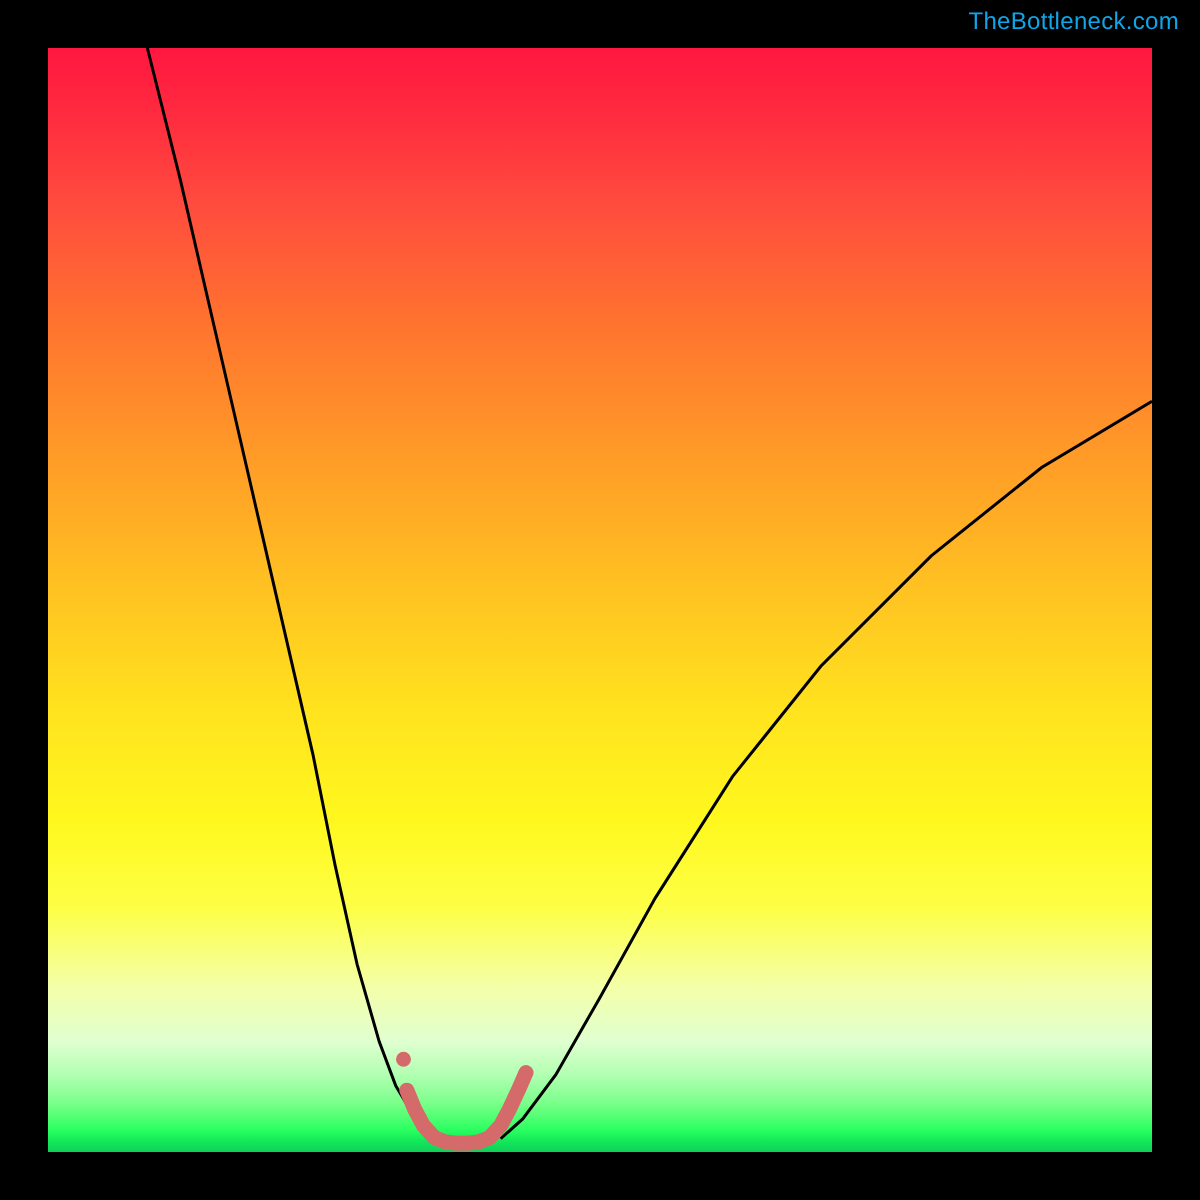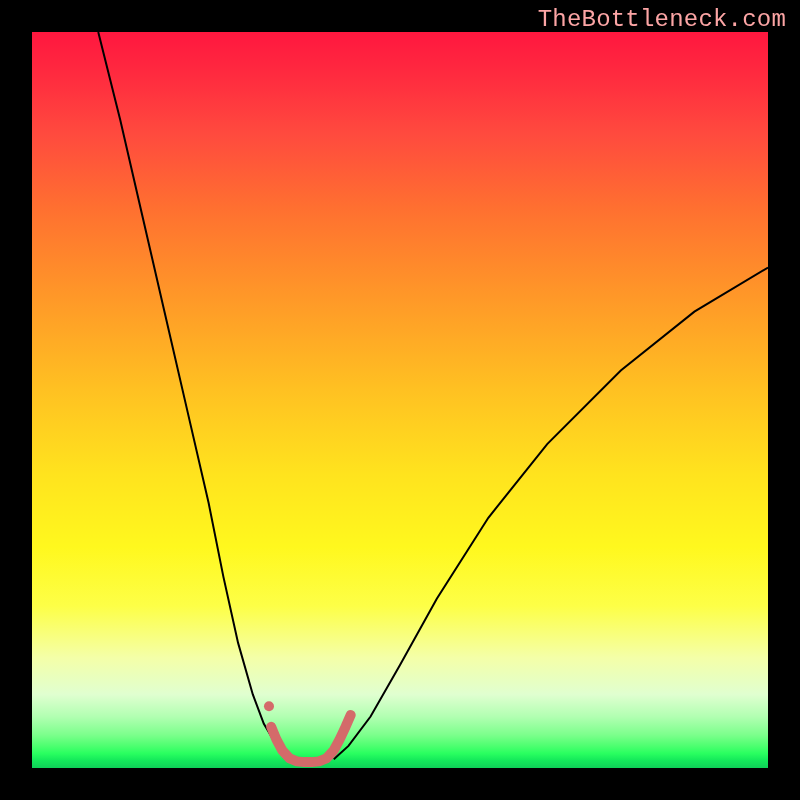--- a/index.html
+++ b/index.html
@@ -46,25 +46,25 @@
       #4dff70 97%,
       #2aff60 98%,
       #13e85a 99%,
       #0fd058 100%
     );
   }
   .watermark {
     position: absolute;
     top: 6px;
     right: 14px;
-    color: #fca5a5;
-    font-size: 24px;
+    color: #0ea5e9;
+    font-size: 16px;
     font-weight: 500;
     letter-spacing: 0.2px;
-    font-family: Liberation Mono, monospace;
+    font-family: Liberation Sans, sans-serif;
   }
   svg.curves {
     position: absolute;
     left: 0; top: 0;
     width: 736px;
     height: 736px;
   }
 </style>
 </head>
 <body>

